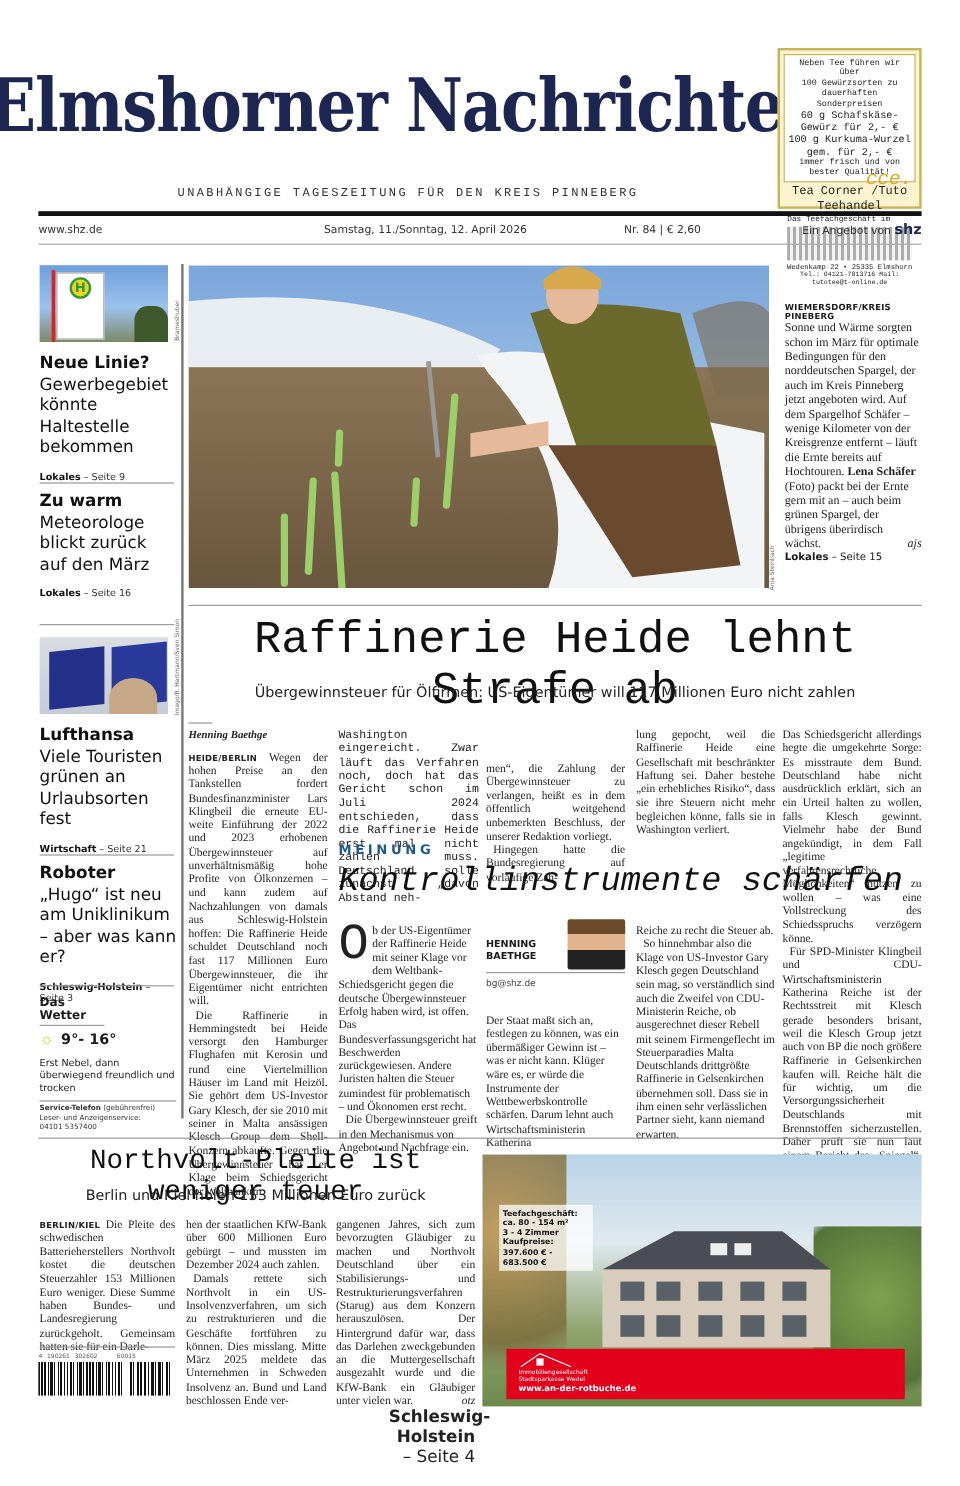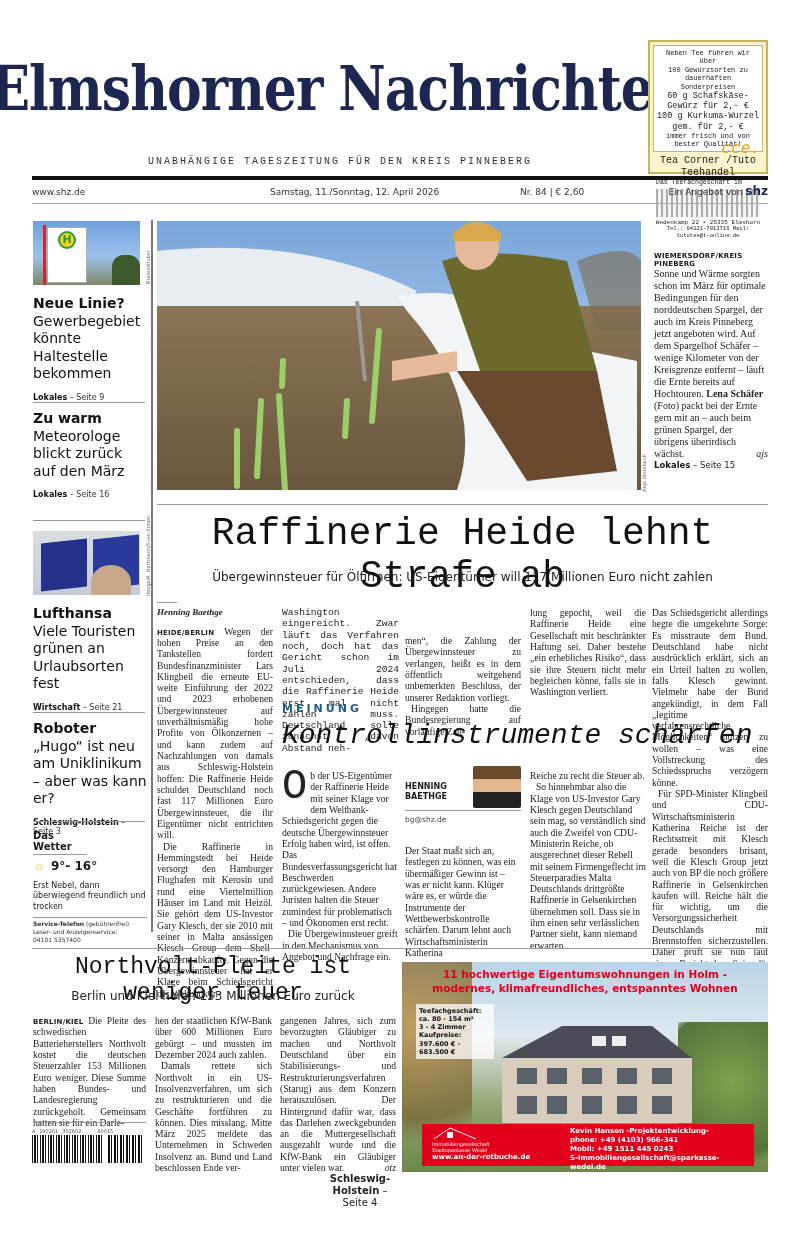--- a/index.html
+++ b/index.html
@@ -288,21 +288,21 @@
 
 <div class="abs col" style="left:33px;top:1015px;width:113px;">
   <p><span class="dateline">BERLIN/KIEL</span><span> Die Pleite des schwedischen Batterieherstellers Northvolt kostet die deutschen Steuerzahler 153 Millionen Euro weniger. Diese Summe haben Bundes- und Landesregierung zurückgeholt. Gemeinsam hatten sie für ein Darle-</span></p>
 </div>
 <div class="abs col" style="left:155px;top:1015px;width:117px;">
   <p>hen der staatlichen KfW-Bank über 600 Millionen Euro gebürgt – und mussten im Dezember 2024 auch zahlen.</p>
   <p>Damals rettete sich Northvolt in ein US-Insolvenzverfahren, um sich zu restrukturieren und die Geschäfte fortführen zu können. Dies misslang. Mitte März 2025 meldete das Unternehmen in Schweden Insolvenz an. Bund und Land beschlossen Ende ver-</p>
 </div>
 <div class="abs col" style="left:280px;top:1015px;width:116px;">
   <p><span>gangenen Jahres, sich zum bevorzugten Gläubiger zu machen und Northvolt Deutschland über ein Stabilisierungs- und Restrukturierungsverfahren (Starug) aus dem Konzern herauszulösen. Der Hintergrund dafür war, dass das Darlehen zweckgebunden an die Muttergesellschaft ausgezahlt wurde und die KfW-Bank ein Gläubiger unter vielen war.</span> <i style="float:right;">otz</i></p>
-  <div class="sans" style="font-size:10px;clear:both;text-align:center;margin-left:44px;"><b>Schleswig-Holstein</b><span> – Seite 4</span></div>
+  <div class="sans" style="font-size:14px;clear:both;text-align:right;margin-left:44px;"><b>Schleswig-Holstein</b><span> – Seite 4</span></div>
 </div>
 
 <div class="abs hr" style="left:33px;top:1122px;width:113px;"></div>
 <div class="abs barcode">
   <div class="sans" style="font-size:5px;color:#555;display:flex;gap:4px;">
     <span>4</span>
     <span>190261</span>
     <span>302602</span>
     <span style="margin-left:12px;">60015</span>
   </div>
@@ -326,41 +326,31 @@
         <rect x="170" y="50" width="20" height="16"></rect>
       <rect x="35" y="78" width="20" height="18"></rect>
         <rect x="65" y="78" width="20" height="18"></rect>
         <rect x="100" y="78" width="20" height="18"></rect>
         <rect x="135" y="78" width="20" height="18"></rect>
         <rect x="170" y="78" width="20" height="18"></rect>
     </g>
     <rect x="110" y="18" width="14" height="10" fill="#eee"></rect>
       <rect x="130" y="18" width="14" height="10" fill="#eee"></rect>
   </svg>
-  <div class="ad-head">
-    <div>11 hochwertige Eigentumswohnungen in Holm -</div>
-    <div>modernes, klimafreundliches, entspanntes Wohnen</div>
-  </div>
   <div class="ad-box">
     <div>Teefachgeschäft:</div>
     <div>ca. 80 - 154 m²</div>
     <div>3 - 4 Zimmer</div>
     <div>Kaufpreise:</div>
     <div>397.600 € - 683.500 €</div>
   </div>
   <div class="ad-red">
     <svg style="position:absolute;left:10px;top:2px;" width="46" height="14" viewBox="0 0 46 14">
       <path d="M2 13 L18 2 L44 13" stroke="#fff" fill="none" stroke-width="1"></path>
       <rect x="15" y="6" width="6" height="6" fill="#fff"></rect>
     </svg>
     <div class="left" style="top:17px;">
       <div>Immobiliengesellschaft</div>
       <div>Stadtsparkasse Wedel</div>
     </div>
     <div class="url">www.an-der-rotbuche.de</div>
-    <div class="right">
-      <div>Kevin Hansen -Projektentwicklung-</div>
-      <div>phone:  +49 (4103) 966-341</div>
-      <div>Mobil:   +49 1511 445 0243</div>
-      <div>S-Immobiliengesellschaft@sparkasse-wedel.de</div>
-    </div>
   </div>
 </div>
 
 </body></html>

